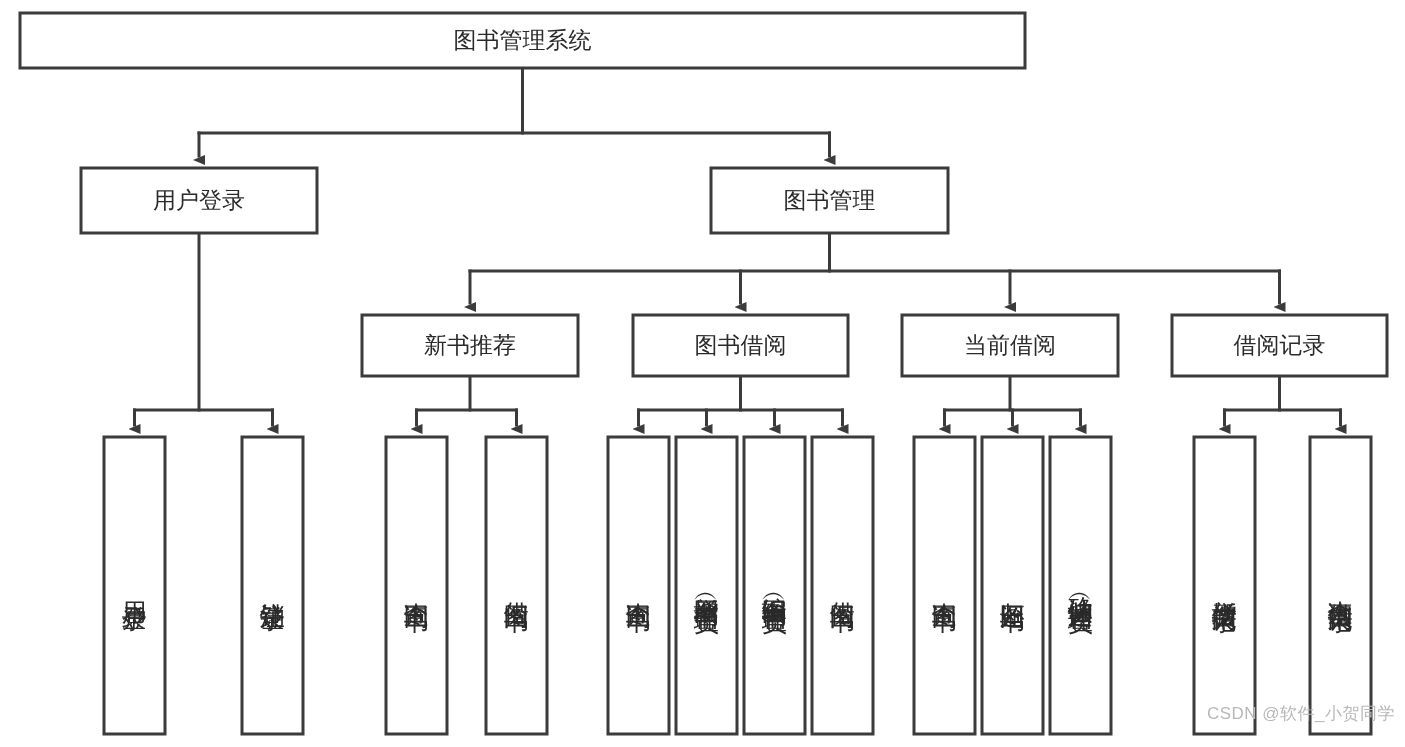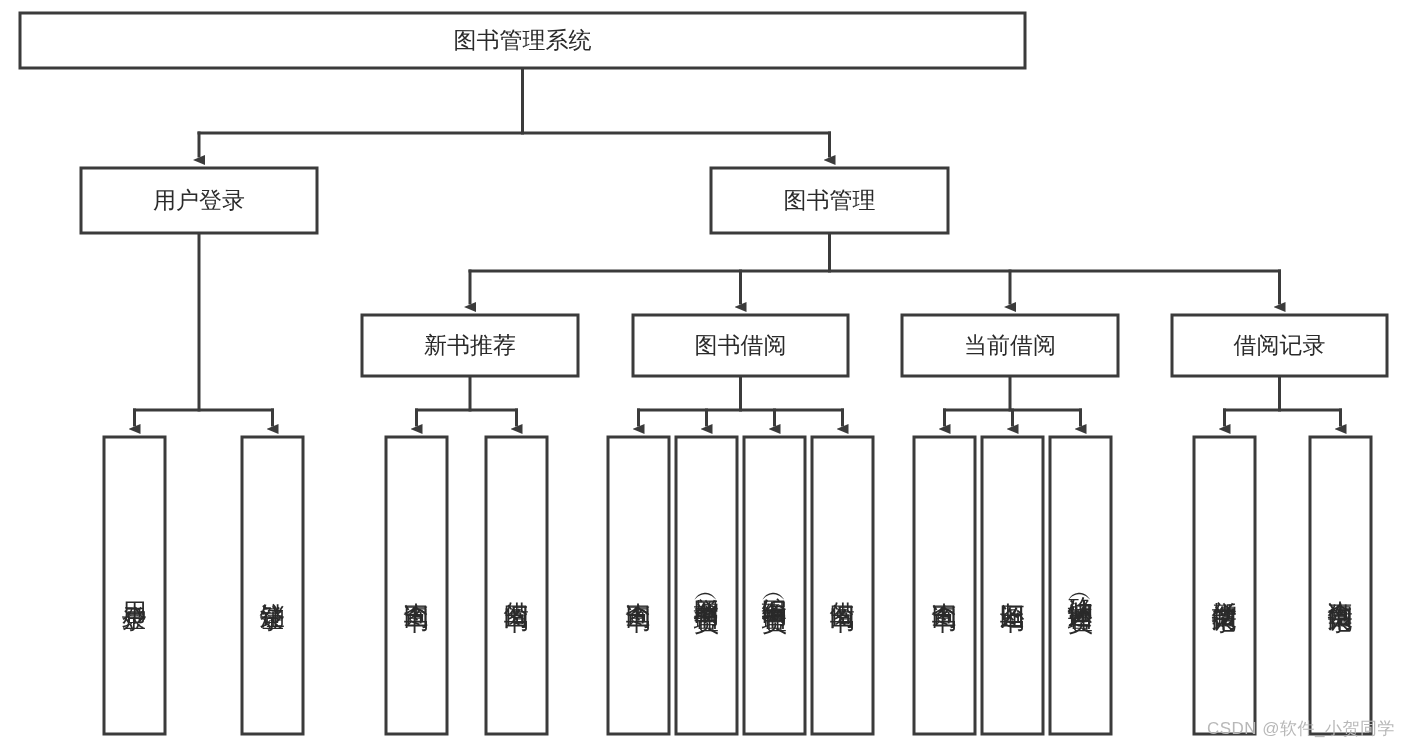--- a/index.html
+++ b/index.html
@@ -56,21 +56,21 @@
     letter-spacing: 2px;
     display: flex;
     align-items: center;
     justify-content: center;
     white-space: nowrap;
     pointer-events: none;
   }
   .watermark {
     position: absolute;
     right: 10px;
-    bottom: 7px;
+    bottom: 22px;
     font-family: "Liberation Sans", "DejaVu Sans", sans-serif;
     font-size: 17px;
     color: #b8b8b8;
     letter-spacing: 0.5px;
     white-space: nowrap;
   }
 </style>
 </head>
 <body>
 

